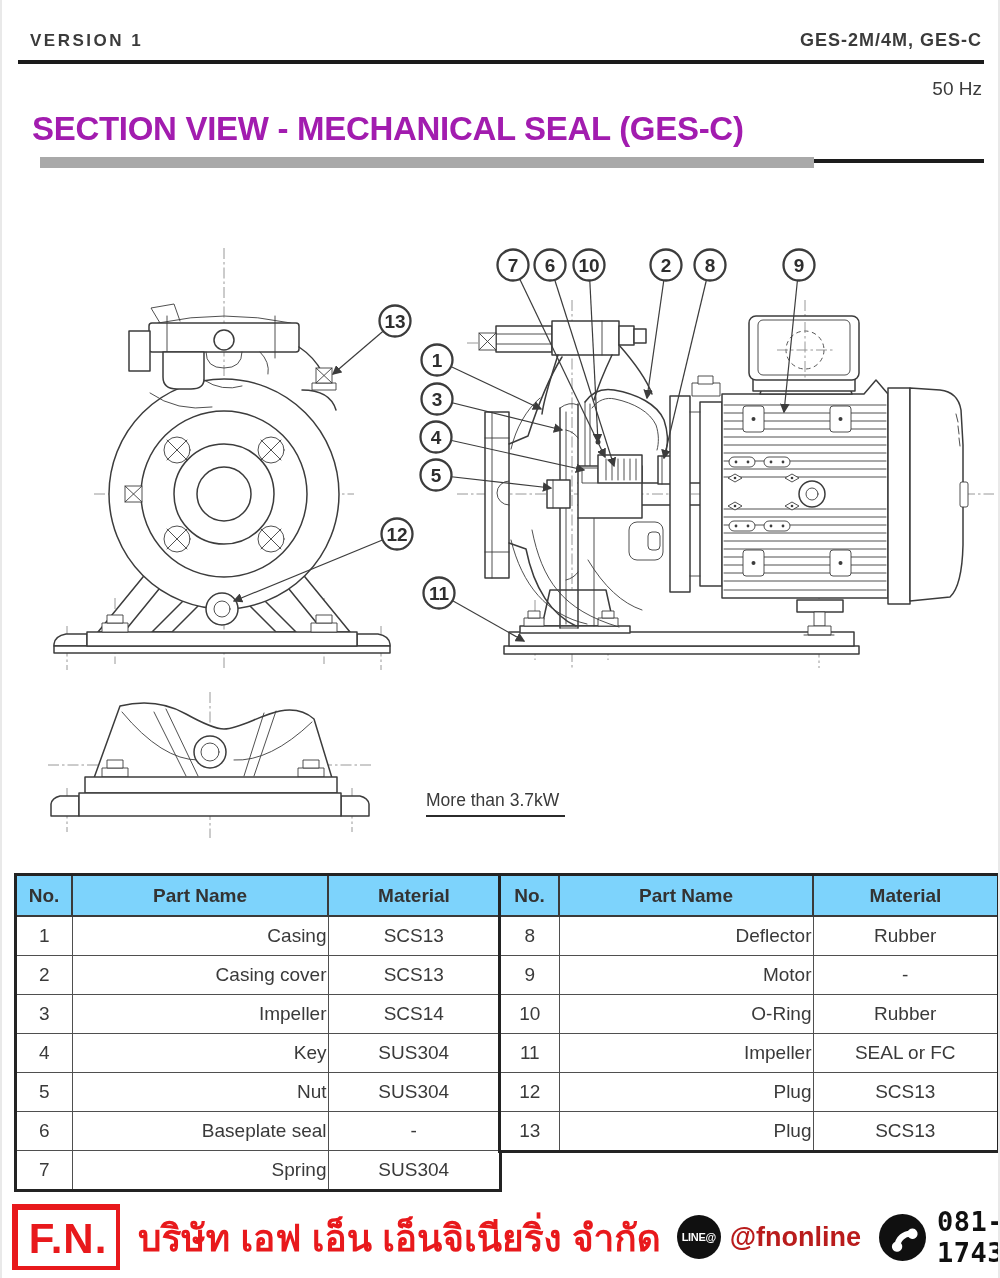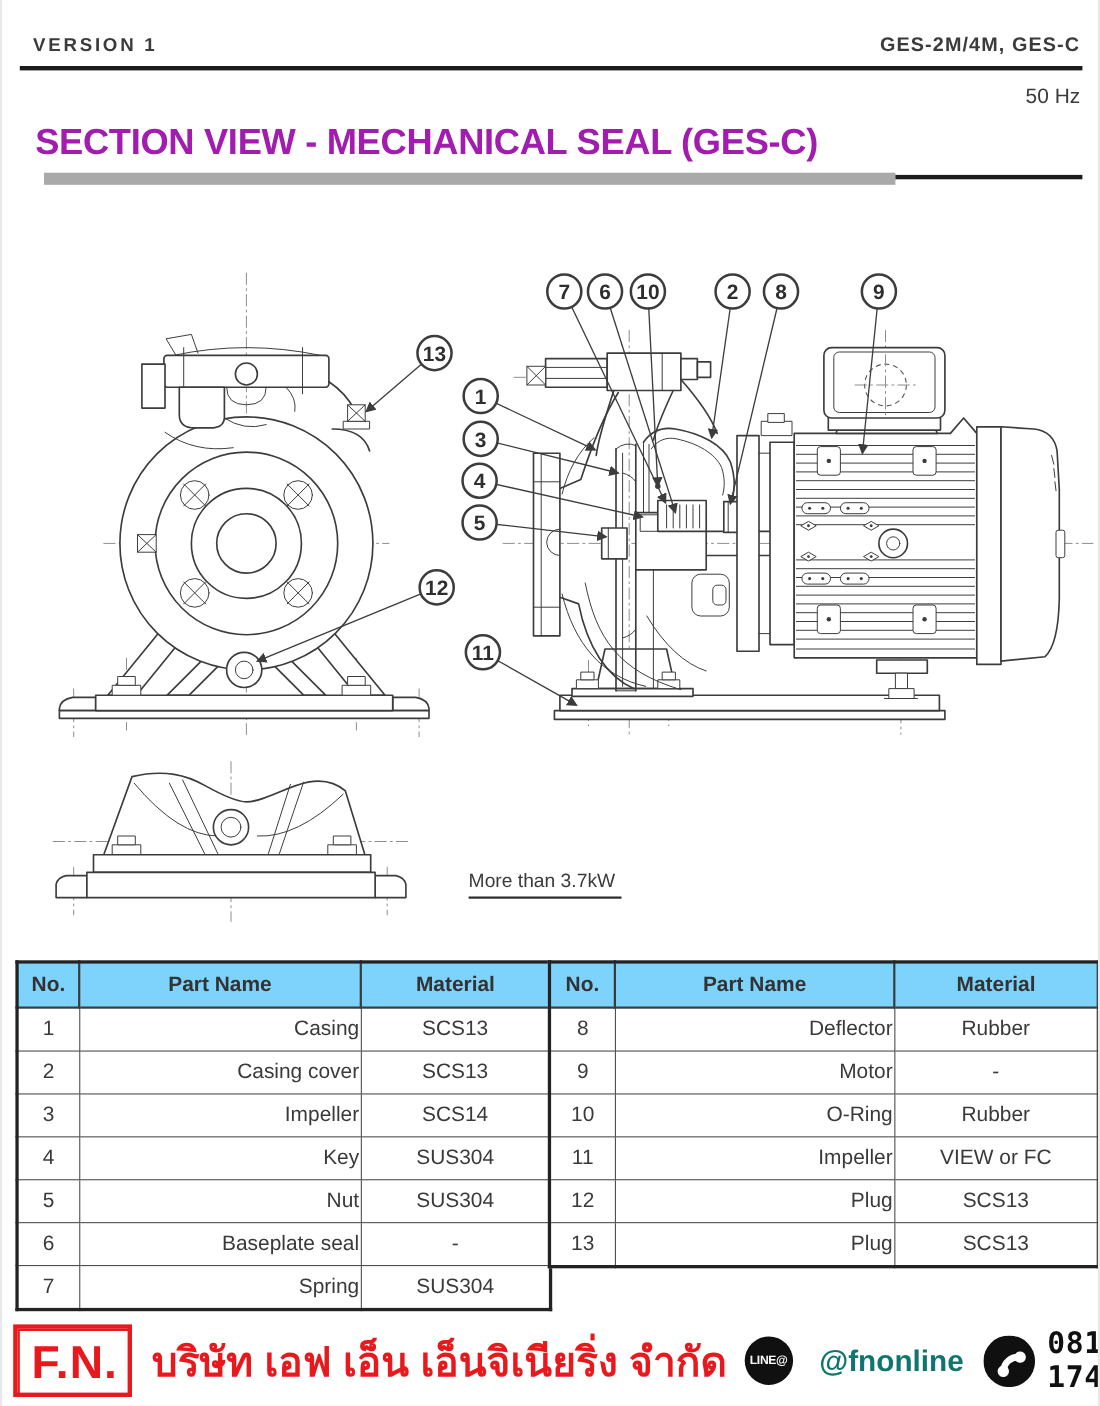--- a/index.html
+++ b/index.html
@@ -43,21 +43,21 @@
   #tableR th:nth-child(2){width:250px}
   #tableR th:nth-child(3){width:181px}
   
   .footer{position:absolute;left:10px;top:1202px;width:980px;height:70px;display:flex;align-items:center;}
   .fn-box{width:100px;height:58px;border:4.5px solid var(--red);padding:0;background:#fff;flex:0 0 auto;}
   .fn-inner{width:100%;height:100%;border:2px solid var(--red);display:flex;align-items:center;justify-content:center;}
   .fn-text{font-size:42px;font-weight:800;color:var(--red);letter-spacing:1px;line-height:1;}
   .company{margin-left:18px;font-size:37px;font-weight:700;color:var(--red);white-space:nowrap;}
   .line-badge{margin-left:16px;flex:0 0 auto;width:44px;height:44px;border-radius:50%;background:#101010;
               display:flex;align-items:center;justify-content:center;color:#fff;font-size:11px;font-weight:700;letter-spacing:-0.3px;}
-  .line-id{margin-left:24px;font-size:27px;font-weight:700;color:#0f766e;}
+  .line-id{margin-left:9px;font-size:27px;font-weight:700;color:#b91c1c;}
   .phone-circle{margin-left:18px;flex:0 0 auto;width:47px;height:47px;}
   .phone-num{margin-left:11px;font-size:27px;font-weight:700;color:#101010;font-family:"DejaVu Sans Mono","Liberation Mono",monospace;letter-spacing:0.5px;}
 </style>
 </head>
 <body>
 
 <div class="page" style="--red:#e8191c">
 
   <div class="hdr-version">VERSION 1</div>
   <div class="hdr-model">GES-2M/4M, GES-C</div>
@@ -480,21 +480,21 @@
           <td>-</td>
         </tr>
         <tr>
           <td>10</td>
           <td class="al">O-Ring</td>
           <td>Rubber</td>
         </tr>
         <tr>
           <td>11</td>
           <td class="al">Impeller</td>
-          <td>VIEW or FC</td>
+          <td>SEAL or FC</td>
         </tr>
         <tr>
           <td>12</td>
           <td class="al">Plug</td>
           <td>SCS13</td>
         </tr>
         <tr>
           <td>13</td>
           <td class="al">Plug</td>
           <td>SCS13</td>

